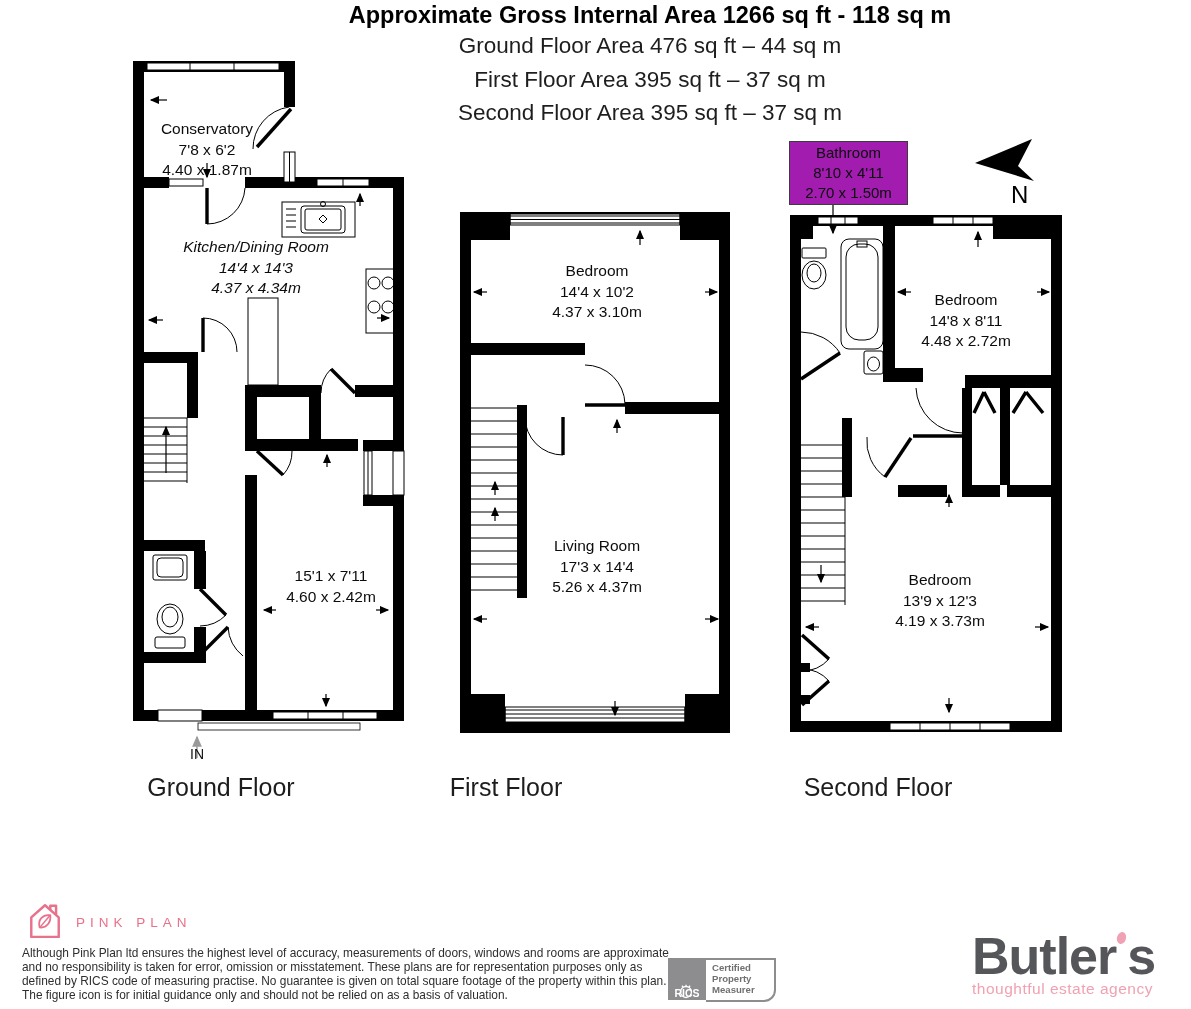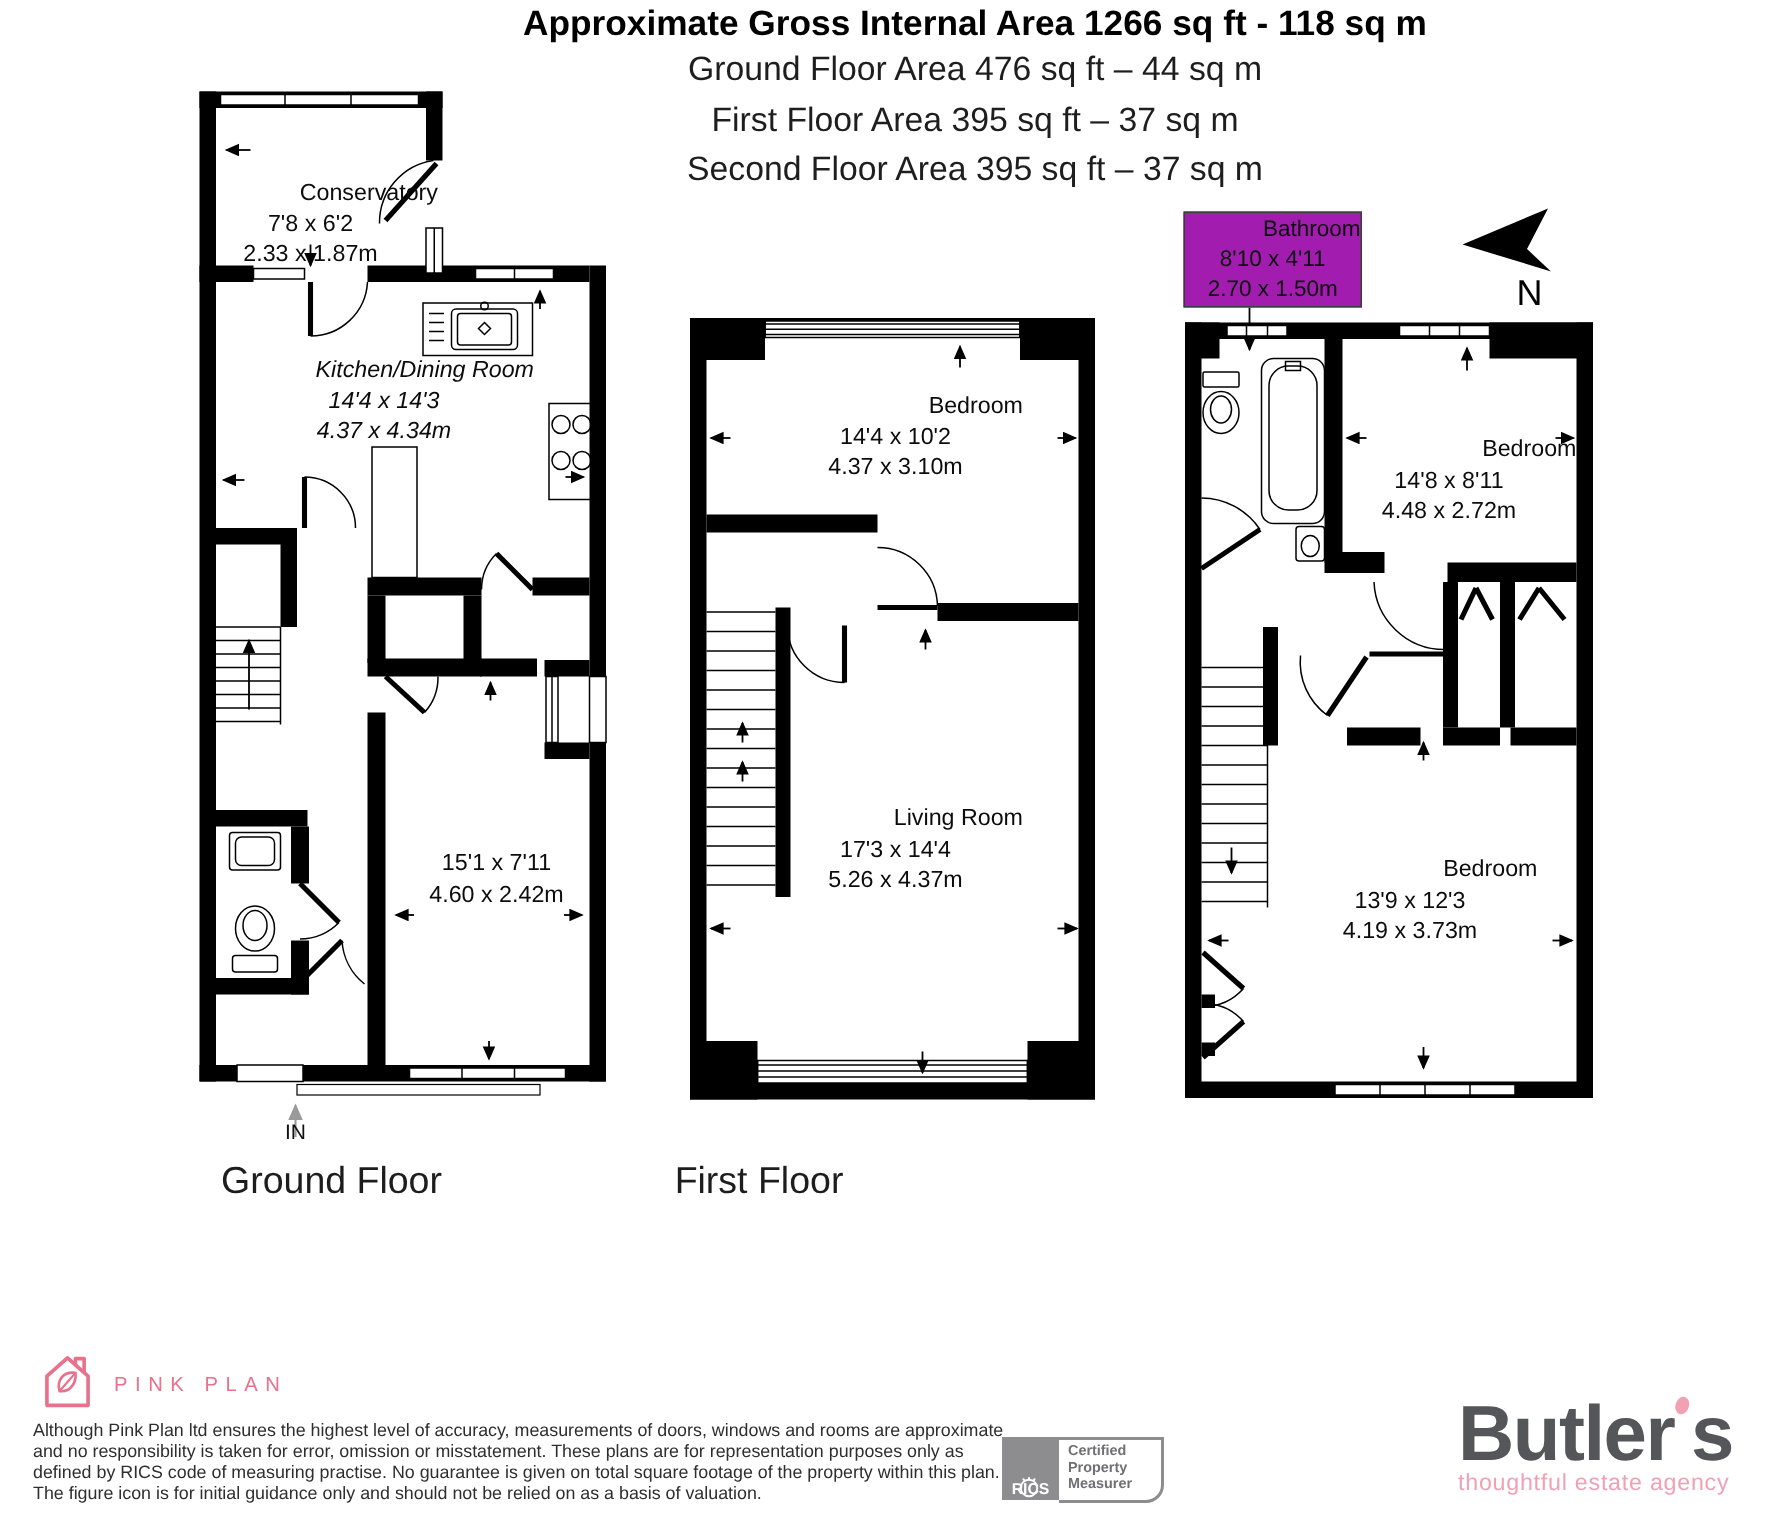--- a/index.html
+++ b/index.html
@@ -5,21 +5,21 @@
   html,body{margin:0;padding:0;background:#fff;}
   #page{position:relative;width:1191px;height:1009px;background:#fff;overflow:hidden;
         font-family:"Liberation Sans","DejaVu Sans",sans-serif;color:#111;}
   .abs{position:absolute;}
   
   #header{left:100px;top:2px;width:1100px;text-align:center;}
   #header .title{font-size:23.5px;font-weight:bold;color:#000;}
   #header .area-line{font-size:22.5px;color:#1e1e1e;line-height:33.5px;}
   
   .room-label{text-align:center;font-size:15.5px;line-height:20.5px;color:#0c0c0c;}
-  .room-label .nm{white-space:nowrap;text-align:right;}
+  .room-label .nm{white-space:nowrap;}
   .boxed{border:1.5px solid #3c3c3c;background:#a21caf;padding:1px 0;}
   .floor-label{font-size:25px;color:#1d1d1d;text-align:center;}
   .in-label{font-size:14px;color:#111;text-align:center;}
   
   svg{position:absolute;overflow:visible;}
   .w{fill:#000;stroke:none;}
   .win{fill:#fff;stroke:#000;stroke-width:1;}
   .t{fill:none;stroke:#000;stroke-width:1;}
   .tt{fill:none;stroke:#000;stroke-width:0.8;}
   .leaf{fill:none;stroke:#000;stroke-width:3.4;}
@@ -277,21 +277,21 @@
       <path class="dim" d="M164,372 L164,360" marker-end="url(#sA)"></path>
       <path class="dim" d="M34,492 L21,492" marker-end="url(#sA)"></path>
       <path class="dim" d="M250,492 L263,492" marker-end="url(#sA)"></path>
       <path class="dim" d="M164,563 L164,577" marker-end="url(#sA)"></path>
     </g>
   </svg>
 
   <div class="abs room-label" style="left:122px;top:119px;width:170px;">
     <div class="nm">Conservatory</div>
     <div>7'8 x 6'2</div>
-    <div>2.33 x 1.87m</div>
+    <div>4.40 x 1.87m</div>
   </div>
   <div class="abs room-label" style="left:156px;top:237px;width:200px;font-style:italic;">
     <div class="nm">Kitchen/Dining Room</div>
     <div>14'4 x 14'3</div>
     <div>4.37 x 4.34m</div>
   </div>
   <div class="abs room-label" style="left:246px;top:566px;width:170px;">
     <div>15'1 x 7'11</div>
     <div>4.60 x 2.42m</div>
   </div>
@@ -317,20 +317,21 @@
   </div>
   <div class="abs room-label" style="left:855px;top:570px;width:170px;">
     <div class="nm">Bedroom</div>
     <div>13'9 x 12'3</div>
     <div>4.19 x 3.73m</div>
   </div>
 
   <div class="abs in-label" style="left:180px;top:746px;width:34px;">IN</div>
   <div class="abs floor-label" style="left:121px;top:773px;width:200px;">Ground Floor</div>
   <div class="abs floor-label" style="left:406px;top:773px;width:200px;">First Floor</div>
+  <div class="abs floor-label" style="left:778px;top:773px;width:200px;">Second Floor</div>
 
   <svg style="left:28px;top:901px;" width="34" height="38" viewBox="0 0 32 36">
     <g fill="none" stroke="#e8718c" stroke-width="2.3" stroke-linejoin="round">
       <path d="M3,34 V15.5 L16,4 L29,15.5 V34 Z"></path>
       <path d="M21,8.5 V4.5 H26.5 V13"></path>
       <path d="M11,25 C9,18 13.5,12.5 21,13.5 C21.8,20 17.5,26 11,25 Z" stroke-width="1.7"></path>
       <path d="M11.5,24.5 C14.5,21 17.5,17.5 20.3,14.3" stroke-width="1.4"></path>
     </g>
   </svg>
   <div class="abs" id="pinkplan-name">PINK PLAN</div>

